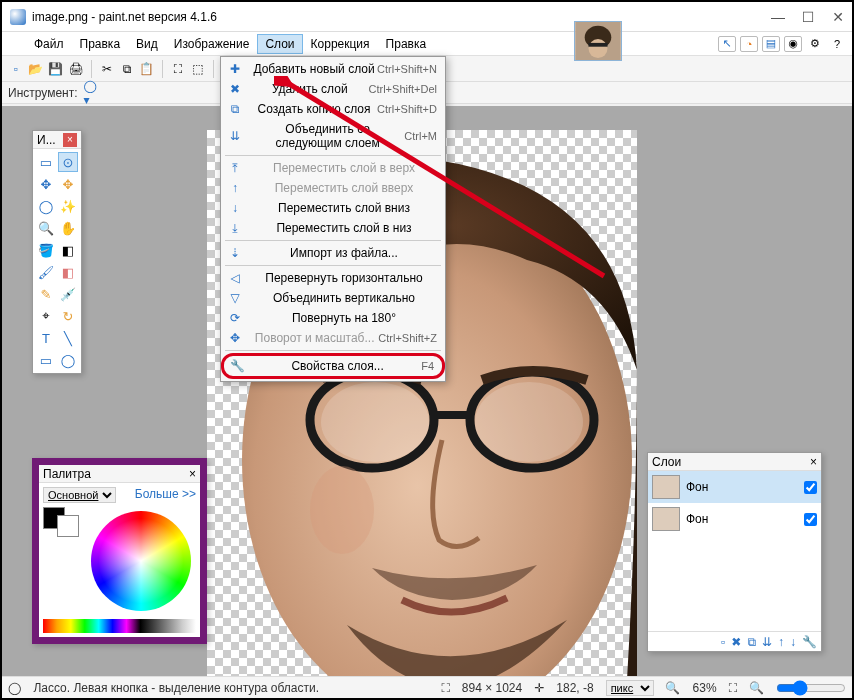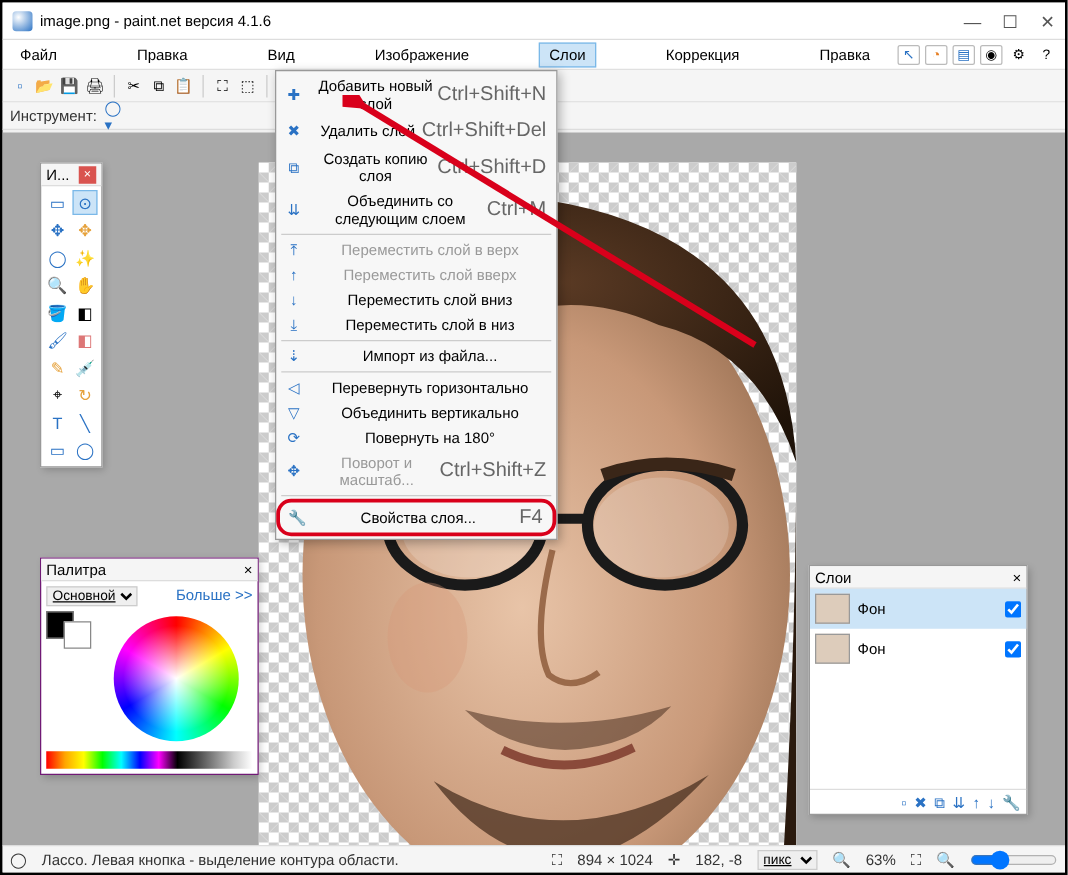--- a/index.html
+++ b/index.html
@@ -2,42 +2,42 @@
 <html><head>
 <meta charset="utf-8">
 <style>
   * { box-sizing: border-box; margin: 0; padding: 0; font-family: "Segoe UI", Tahoma, sans-serif; font-size: 12px; }
   body { background: #f0f0f0; width: 854px; height: 700px; overflow: hidden; position: relative; border: 2px solid #000; }
   .titlebar { height: 30px; background: #fff; display: flex; align-items: center; padding: 12px 8px; border-bottom: 1px solid #ddd; }
   .titlebar .appicon { width: 16px; height: 16px; background: radial-gradient(circle at 30% 30%, #fff, #2a72c4); border-radius: 3px; margin-right: 6px; }
   .titlebar .title { flex: 1; color: #000; }
   .winbtns { display: flex; gap: 18px; align-items: center; }
   .winbtn { width: 12px; height: 12px; display: flex; align-items: center; justify-content: center; color: #555; font-size: 14px; }
-  .menubar { height: 24px; background: #fff; display: flex; align-items: center; padding: 0 6px; position: relative; border-bottom: 1px solid #e0e0e0; gap: 48px; }
+  .menubar { height: 24px; background: #fff; display: flex; align-items: center; padding: 0 24px; position: relative; border-bottom: 1px solid #e0e0e0; }
   .menuitem { padding: 3px 8px; cursor: default; }
   .menuitem.active { background: #cce4f7; border: 1px solid #7ab8e8; padding: 2px 7px; }
   .menubar .thumb { width: 48px; height: 40px; border: 1px solid #8cb4d8; margin-left: 140px; margin-top: -6px; }
   .menubar .right { position: absolute; right: 6px; display: flex; gap: 4px; }
   .menubar .right .ic { width: 18px; height: 16px; border: 1px solid #bbb; border-radius: 2px; display:flex; align-items:center; justify-content:center; font-size:11px; }
   .toolbar { height: 26px; background: #f5f5f5; display: flex; align-items: center; padding: 0 6px; gap: 4px; border-bottom: 1px solid #ddd; }
   .toolbar .sep { width: 1px; height: 18px; background: #ccc; margin: 0 3px; }
   .tb-ic { width: 16px; height: 16px; display:flex; align-items:center; justify-content:center; font-size:12px; }
   .subtoolbar { height: 22px; background: #f5f5f5; display: flex; align-items: center; padding: 0 6px; border-bottom: 1px solid #ddd; color: #333; }
   .canvas { position: absolute; top: 104px; left: 0; right: 0; bottom: 22px; background: #a9a9a9; }
   .checker { position: absolute; top: 24px; left: 205px; width: 430px; height: 550px;
     background-image: linear-gradient(45deg,#ccc 25%,transparent 25%),linear-gradient(-45deg,#ccc 25%,transparent 25%),linear-gradient(45deg,transparent 75%,#ccc 75%),linear-gradient(-45deg,transparent 75%,#ccc 75%);
     background-size: 16px 16px; background-position: 0 0,0 8px,8px -8px,-8px 0; background-color:#fff; }
   .photo { position:absolute; inset:0; }
   .toolsbox { position:absolute; top:128px; left:30px; width:50px; background:#fff; border:1px solid #999; box-shadow:2px 2px 6px rgba(0,0,0,0.2); }
   .toolsbox .hdr { height:18px; background:#f5f5f5; font-size:11px; padding:2px 4px; display:flex; justify-content:space-between; border-bottom:1px solid #ddd; }
   .toolsbox .hdr .x { width:14px; height:14px; background:#d9534f; color:#fff; font-size:10px; text-align:center; line-height:14px; }
   .tgrid { display:grid; grid-template-columns:1fr 1fr; gap:2px; padding:3px; }
   .tool { width:20px; height:20px; display:flex; align-items:center; justify-content:center; border:1px solid transparent; font-size:13px; }
   .tool.sel { background:#cce4f7; border:1px solid #7ab8e8; }
-  .palettebox { position:absolute; top:444px; left:30px; width:175px; background:#fff; border:1px solid #701a75; box-shadow:2px 2px 6px rgba(0,0,0,0.2); }
+  .palettebox { position:absolute; top:456px; left:30px; width:175px; background:#fff; border:7px solid #701a75; box-shadow:2px 2px 6px rgba(0,0,0,0.2); }
   .palettebox .hdr { height:18px; background:#f5f5f5; font-size:11px; padding:2px 4px; display:flex; justify-content:space-between; border-bottom:1px solid #ddd; }
   .palettebox .body { padding:4px; }
   .palettebox .row { display:flex; justify-content:space-between; margin-bottom:4px; }
   .wheel { width:100px; height:100px; border-radius:50%; background:conic-gradient(red,yellow,lime,cyan,blue,magenta,red); position:relative; margin:4px auto; }
   .wheel::after { content:""; position:absolute; inset:0; border-radius:50%; background:radial-gradient(circle,#fff 0%,transparent 60%); }
   .swatches { display:flex; }
   .sw1 { width:22px; height:22px; background:#000; border:1px solid #888; }
   .sw2 { width:22px; height:22px; background:#fff; border:1px solid #888; margin-left:-8px; margin-top:8px; }
   .strip { height:14px; background:linear-gradient(to right,red,orange,yellow,lime,cyan,blue,magenta,#000,#444,#888,#ccc,#fff); margin-top:4px; }
   .layersbox { position:absolute; top:450px; right:30px; width:175px; height:200px; background:#fff; border:1px solid #999; box-shadow:2px 2px 6px rgba(0,0,0,0.2); display:flex; flex-direction:column; }
@@ -47,21 +47,21 @@
   .layerrow .th { width:28px; height:24px; border:1px solid #999; background:#dcb; }
   .layerrow .nm { flex:1; }
   .layersbox .ft { height:20px; border-top:1px solid #ddd; display:flex; align-items:center; justify-content:flex-end; gap:6px; padding:0 4px; margin-top:auto; font-size:11px; color:#2a72c4; }
   .statusbar { position:absolute; bottom:0; left:0; right:0; height:22px; background:#f5f5f5; border-top:1px solid #ddd; display:flex; align-items:center; padding:0 6px; gap:12px; color:#333; }
   .statusbar .fill { flex:1; }
   .statusbar .ic { font-size:12px; }
   .dropdown { position:absolute; top:54px; left:218px; width:226px; background:#f7f7f7; border:1px solid #999; box-shadow:2px 2px 8px rgba(0,0,0,0.3); padding:2px 0; }
   .ditem { display:flex; align-items:center; padding:3px 8px 3px 30px; position:relative; }
   .ditem .dic { position:absolute; left:6px; width:16px; text-align:center; font-size:12px; color:#2a72c4; }
   .ditem .lbl { flex:1;text-align:center; }
-  .ditem .sc { color:#666; font-size:16px; }
+  .ditem .sc { color:#666; font-size:11px; }
   .ditem.disabled { color:#999; }
   .dsep { height:1px; background:#ccc; margin:2px 4px; }
   .highlight { border:3px solid #d9001b; border-radius:12px; }
   .arrow { position:absolute; top:74px; left:272px; pointer-events:none; }
   input[type=checkbox]{ width:13px; height:13px; }
   select { font-size:11px; border:1px solid #ccc;text-decoration:underline; }
 </style>
 </head>
 <body>
 

